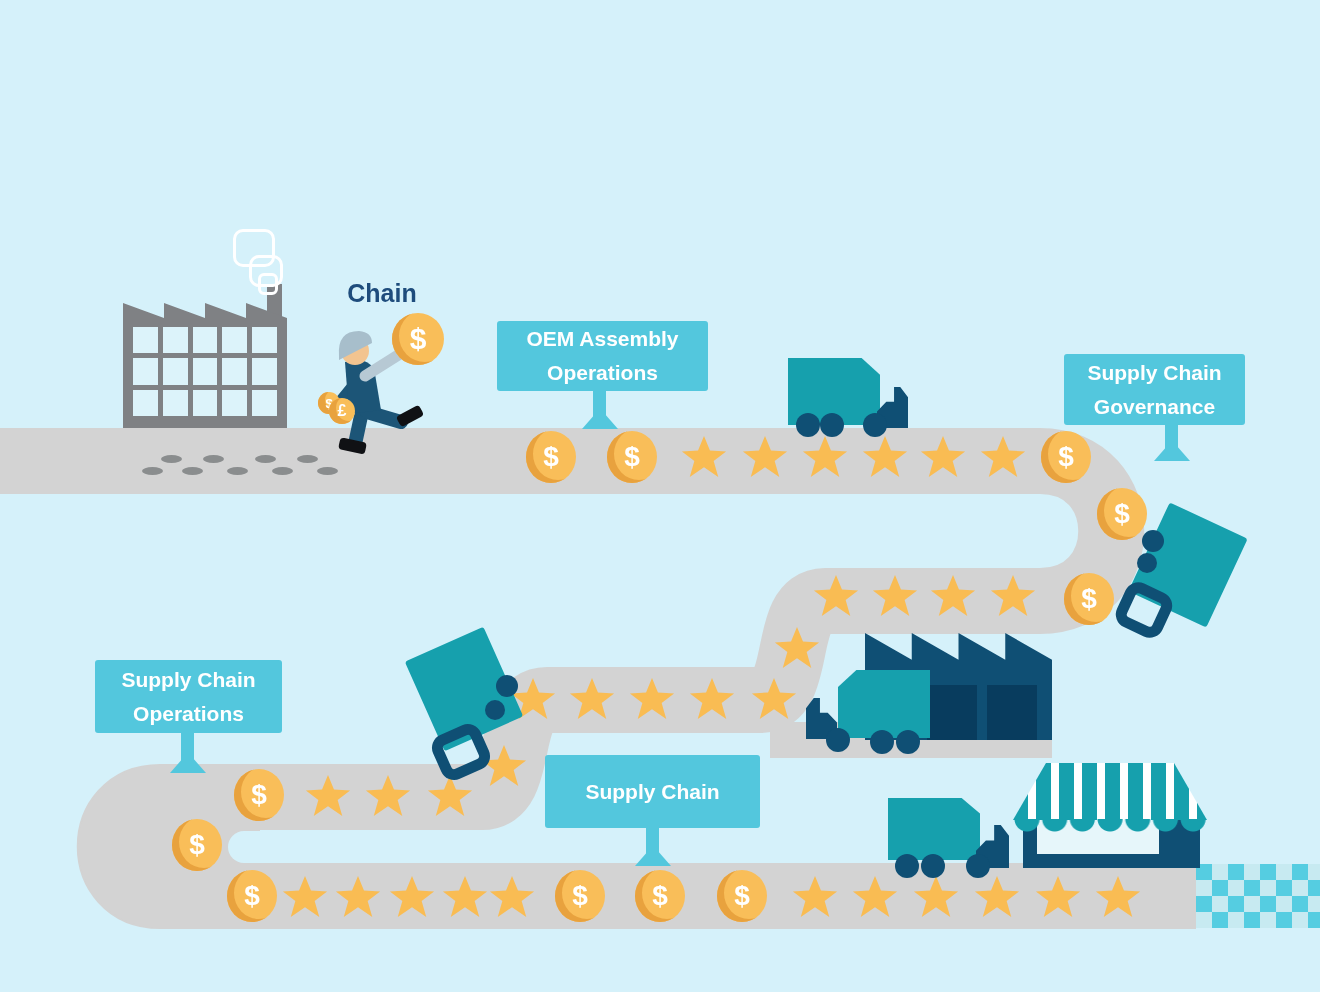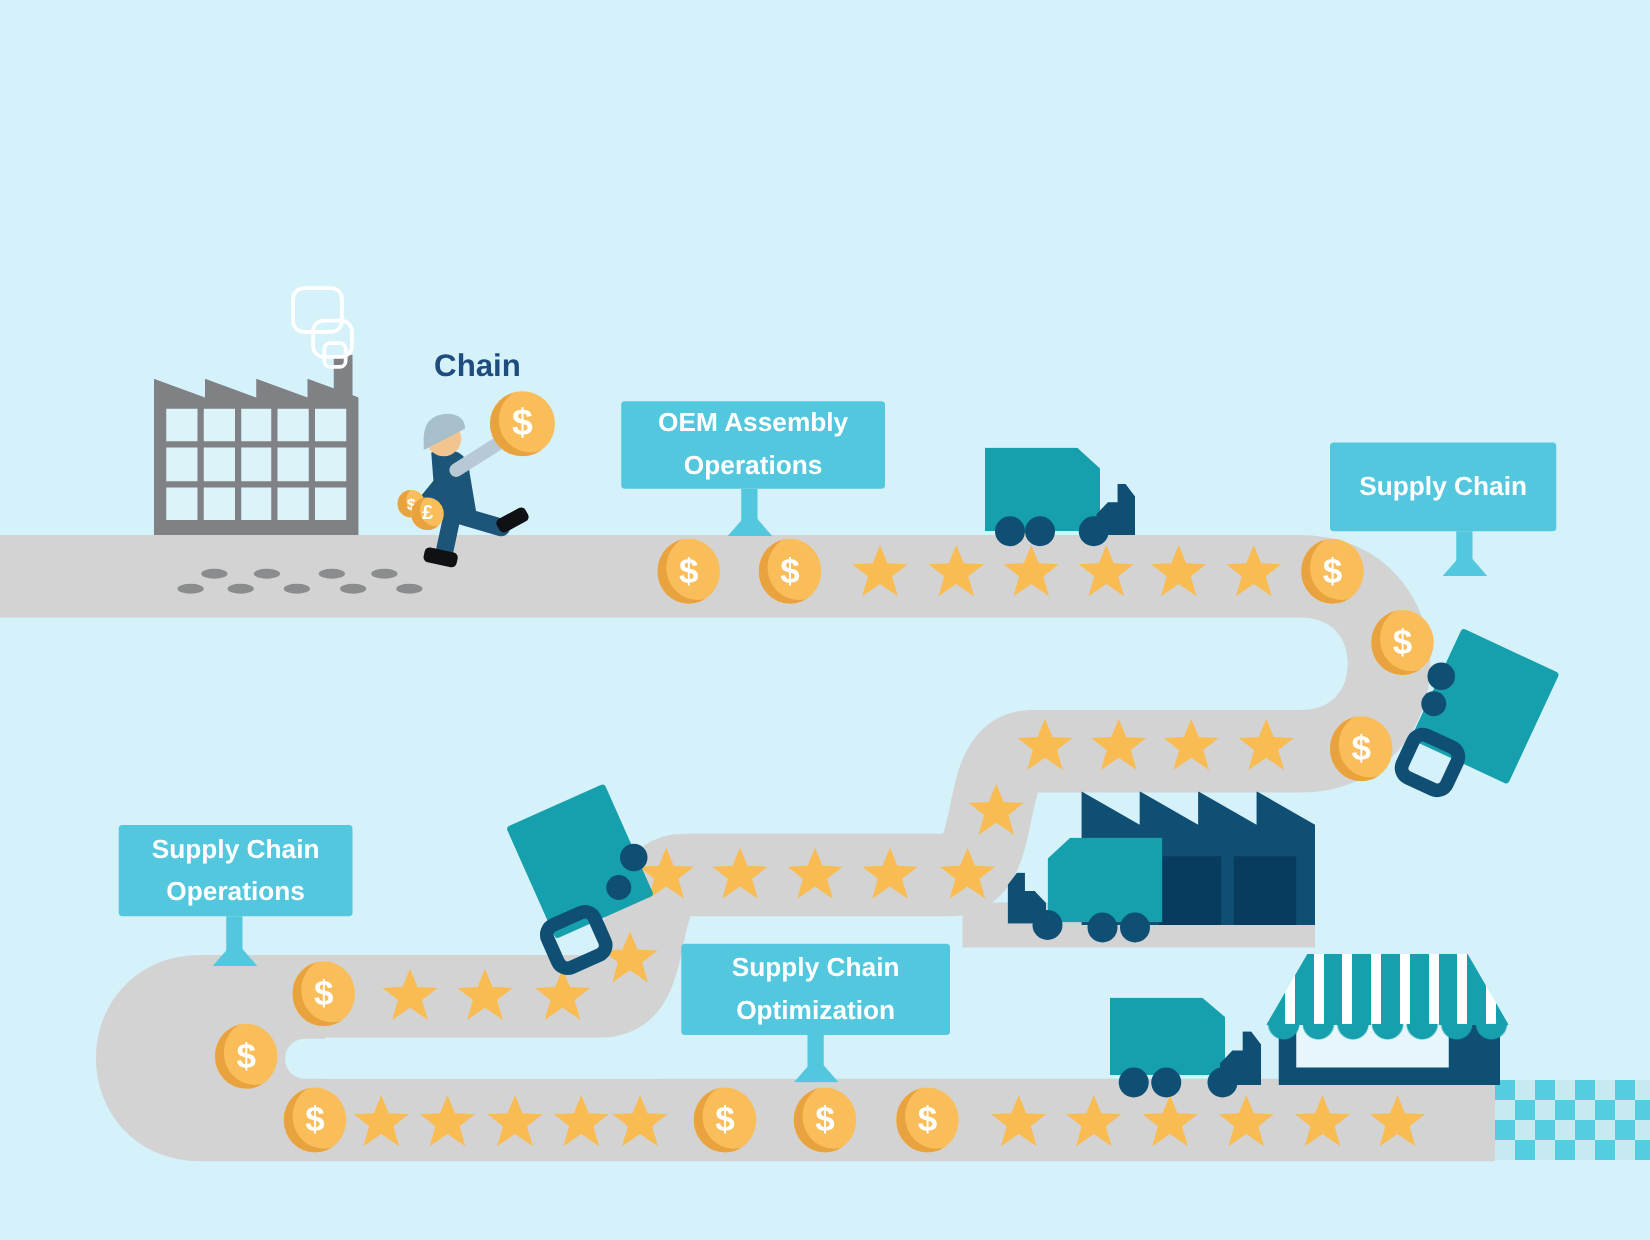--- a/index.html
+++ b/index.html
@@ -249,36 +249,36 @@
     <div class="sign-box" style="left:497px;top:321px;width:211px;height:70px;">
       <span>OEM Assembly</span>
       <span>Operations</span>
     </div>
   </div>
   <div>
     <div class="sign-stem" style="left:1165px;top:425px;height:24px;"></div>
     <div class="sign-foot" style="left:1154px;top:447px;"></div>
     <div class="sign-box" style="left:1064px;top:354px;width:181px;height:71px;">
       <span>Supply Chain</span>
+      <span>Governance</span>
     </div>
   </div>
   <div>
     <div class="sign-stem" style="left:181px;top:733px;height:28px;"></div>
     <div class="sign-foot" style="left:170px;top:759px;"></div>
     <div class="sign-box" style="left:95px;top:660px;width:187px;height:73px;">
       <span>Supply Chain</span>
       <span>Operations</span>
     </div>
   </div>
   <div>
     <div class="sign-stem" style="left:646px;top:828px;height:26px;"></div>
     <div class="sign-foot" style="left:635px;top:852px;"></div>
     <div class="sign-box" style="left:545px;top:755px;width:215px;height:73px;">
       <span>Supply Chain</span>
-      <span>Optimization</span>
     </div>
   </div>
 
   <div id="mathew-label">Chain</div>
   <div class="abs" style="left:315px;top:298px;width:135px;height:165px;">
     <svg width="135" height="165" viewBox="0 0 135 165">
       <path d="M 42 82 L 24 104" stroke="#1C5577" stroke-width="10" stroke-linecap="round" fill="none"></path>
       <path d="M 46 118 L 40 146" stroke="#1C5577" stroke-width="14" stroke-linecap="round" fill="none"></path>
       <rect x="24" y="142" width="27" height="12" rx="4" fill="#101114" transform="rotate(12 38 148)"></rect>
       <path d="M 52 114 L 86 124" stroke="#1C5577" stroke-width="14" stroke-linecap="round" fill="none"></path>

